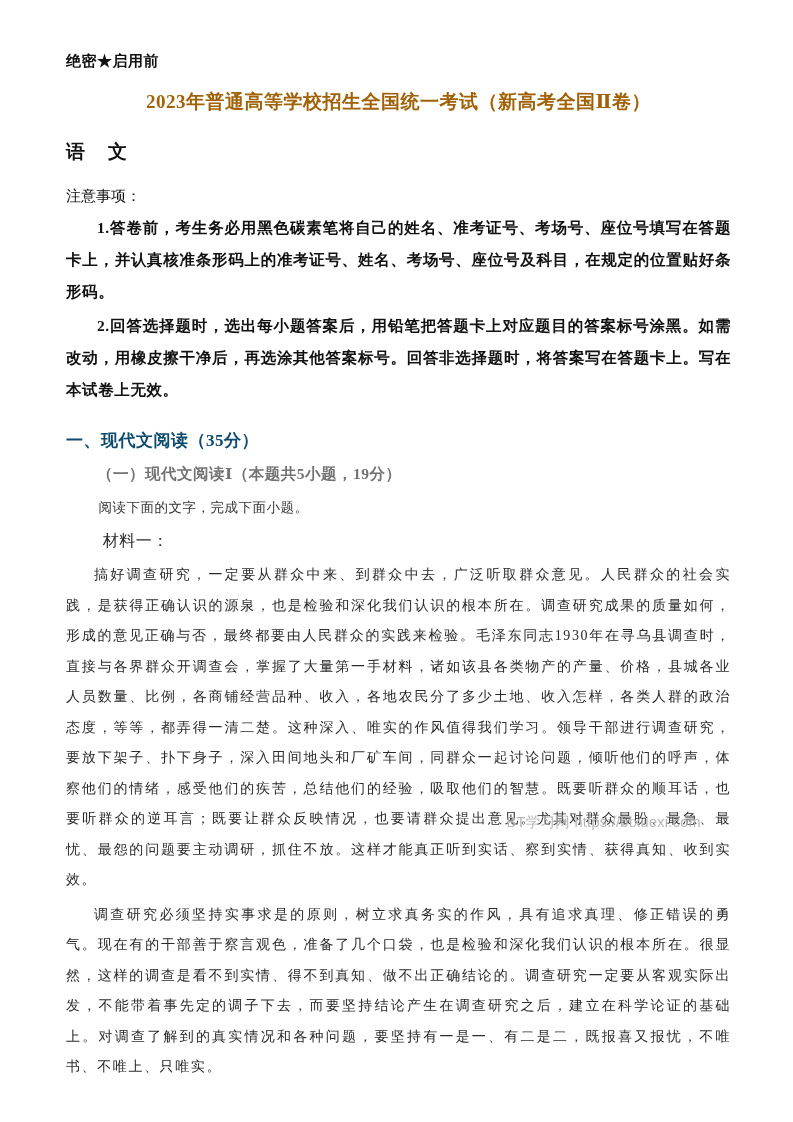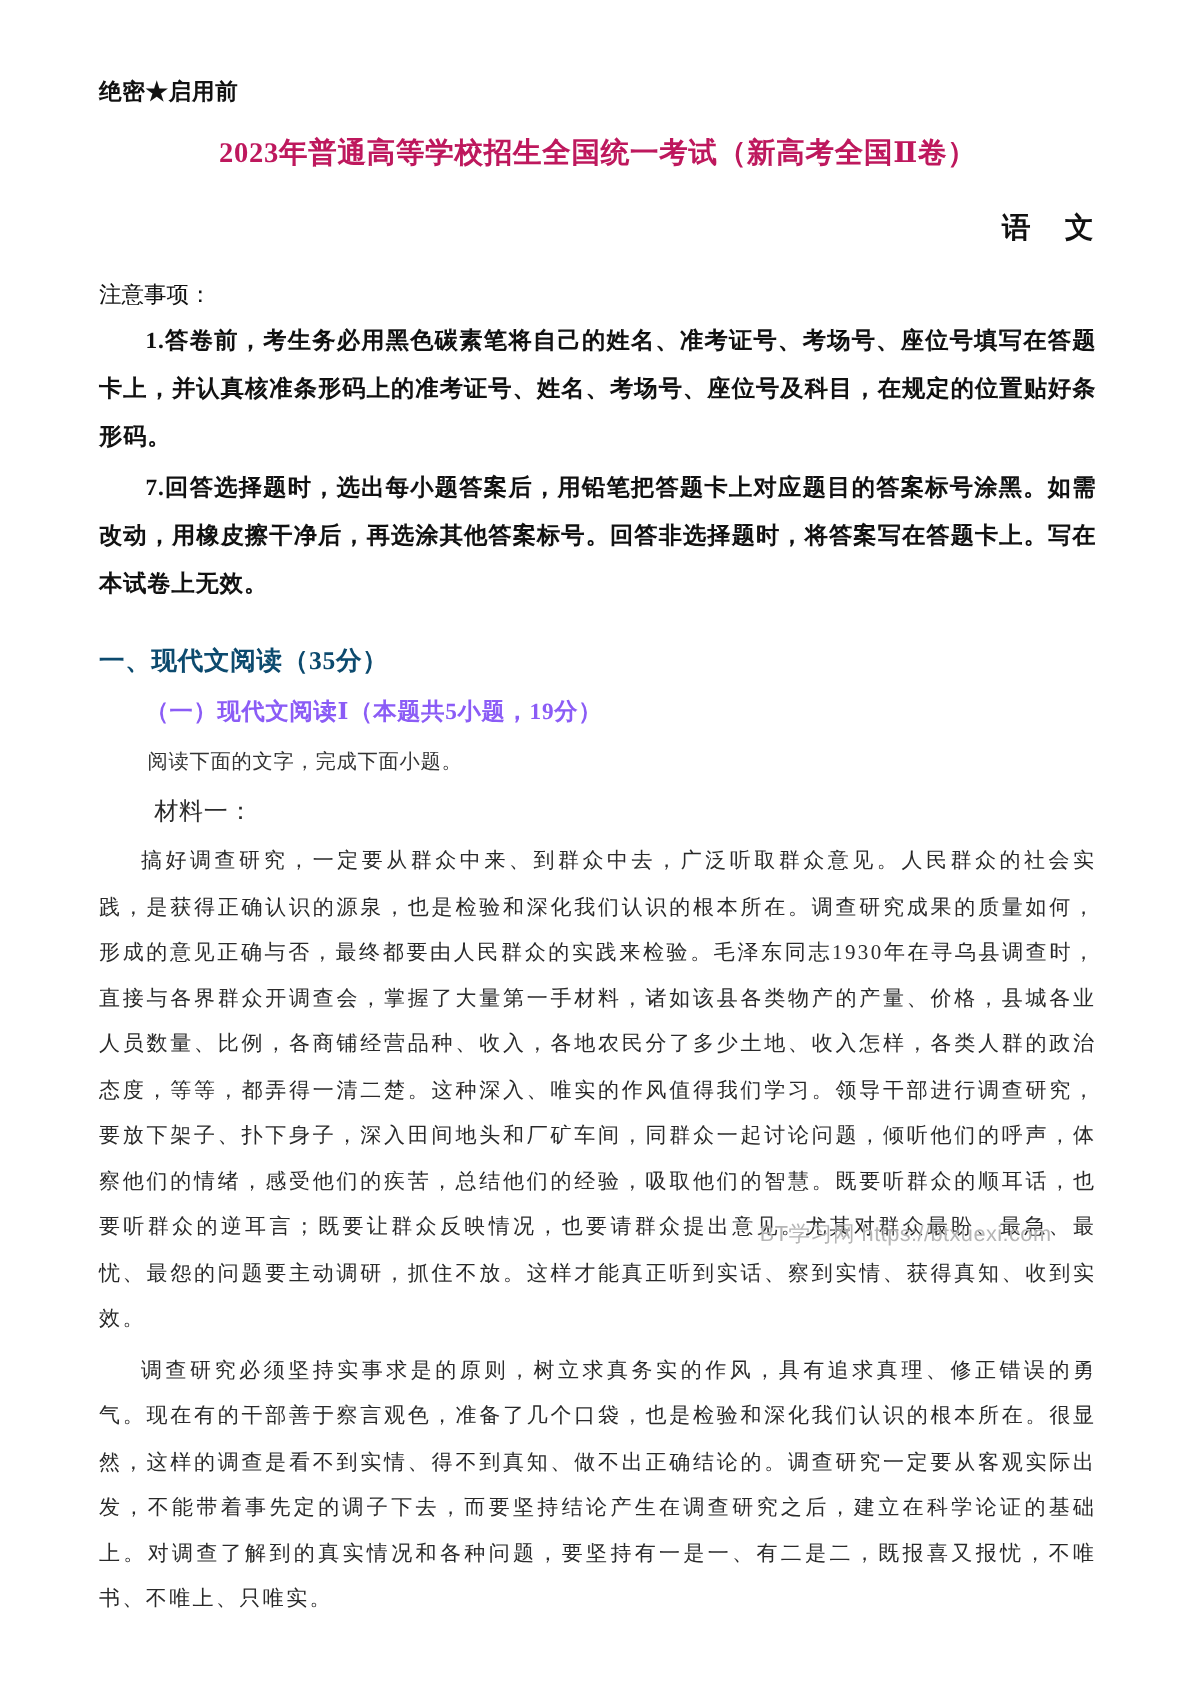--- a/index.html
+++ b/index.html
@@ -24,26 +24,26 @@
     font-weight: bold;
     font-size: 15px;
     color: #111;
     margin-bottom: 18px;
     letter-spacing: 0.5px;
   }
   .title {
     text-align: center;
     font-weight: bold;
     font-size: 19px;
-    color: #be185d;
+    color: #a16207;
     margin-bottom: 24px;
     letter-spacing: 0.5px;
   }
   .subject {
-    text-align: right;
+    text-align: left;
     font-weight: bold;
     font-size: 19px;
     color: #111;
     margin-bottom: 22px;
     letter-spacing: 2px;
   }
   .notice-heading {
     font-weight: normal;
     font-size: 15px;
     color: #111;
@@ -63,21 +63,21 @@
     font-weight: bold;
     font-size: 17px;
     color: #0c4a6e;
     margin-top: 23px;
     margin-bottom: 12px;
     letter-spacing: 0.5px;
   }
   .subsection-heading {
     font-weight: bold;
     font-size: 15.5px;
-    color: #8b5cf6;
+    color: #737373;
     text-indent: 2em;
     margin-bottom: 14px;
     letter-spacing: 0.5px;
   }
   .instruction {
     font-size: 13.5px;
     color: #333;
     text-indent: 2.4em;
     margin-bottom: 14px;
     letter-spacing: 0.5px;
@@ -117,21 +117,21 @@
   <div class="classification">绝密★启用前</div>
 
   <div class="title">2023年普通高等学校招生全国统一考试（新高考全国Ⅱ卷）</div>
 
   <div class="subject">语　文</div>
 
   <div class="notice-heading">注意事项：</div>
 
   <p class="notice">1.答卷前，考生务必用黑色碳素笔将自己的姓名、准考证号、考场号、座位号填写在答题卡上，并认真核准条形码上的准考证号、姓名、考场号、座位号及科目，在规定的位置贴好条形码。</p>
 
-  <p class="notice">7.回答选择题时，选出每小题答案后，用铅笔把答题卡上对应题目的答案标号涂黑。如需改动，用橡皮擦干净后，再选涂其他答案标号。回答非选择题时，将答案写在答题卡上。写在本试卷上无效。</p>
+  <p class="notice">2.回答选择题时，选出每小题答案后，用铅笔把答题卡上对应题目的答案标号涂黑。如需改动，用橡皮擦干净后，再选涂其他答案标号。回答非选择题时，将答案写在答题卡上。写在本试卷上无效。</p>
 
 
   <div class="section-heading">一、现代文阅读（35分）</div>
 
   <div class="subsection-heading">（一）现代文阅读Ⅰ（本题共5小题，19分）</div>
 
   <p class="instruction">阅读下面的文字，完成下面小题。</p>
 
   <p class="material-label">材料一：</p>
 

